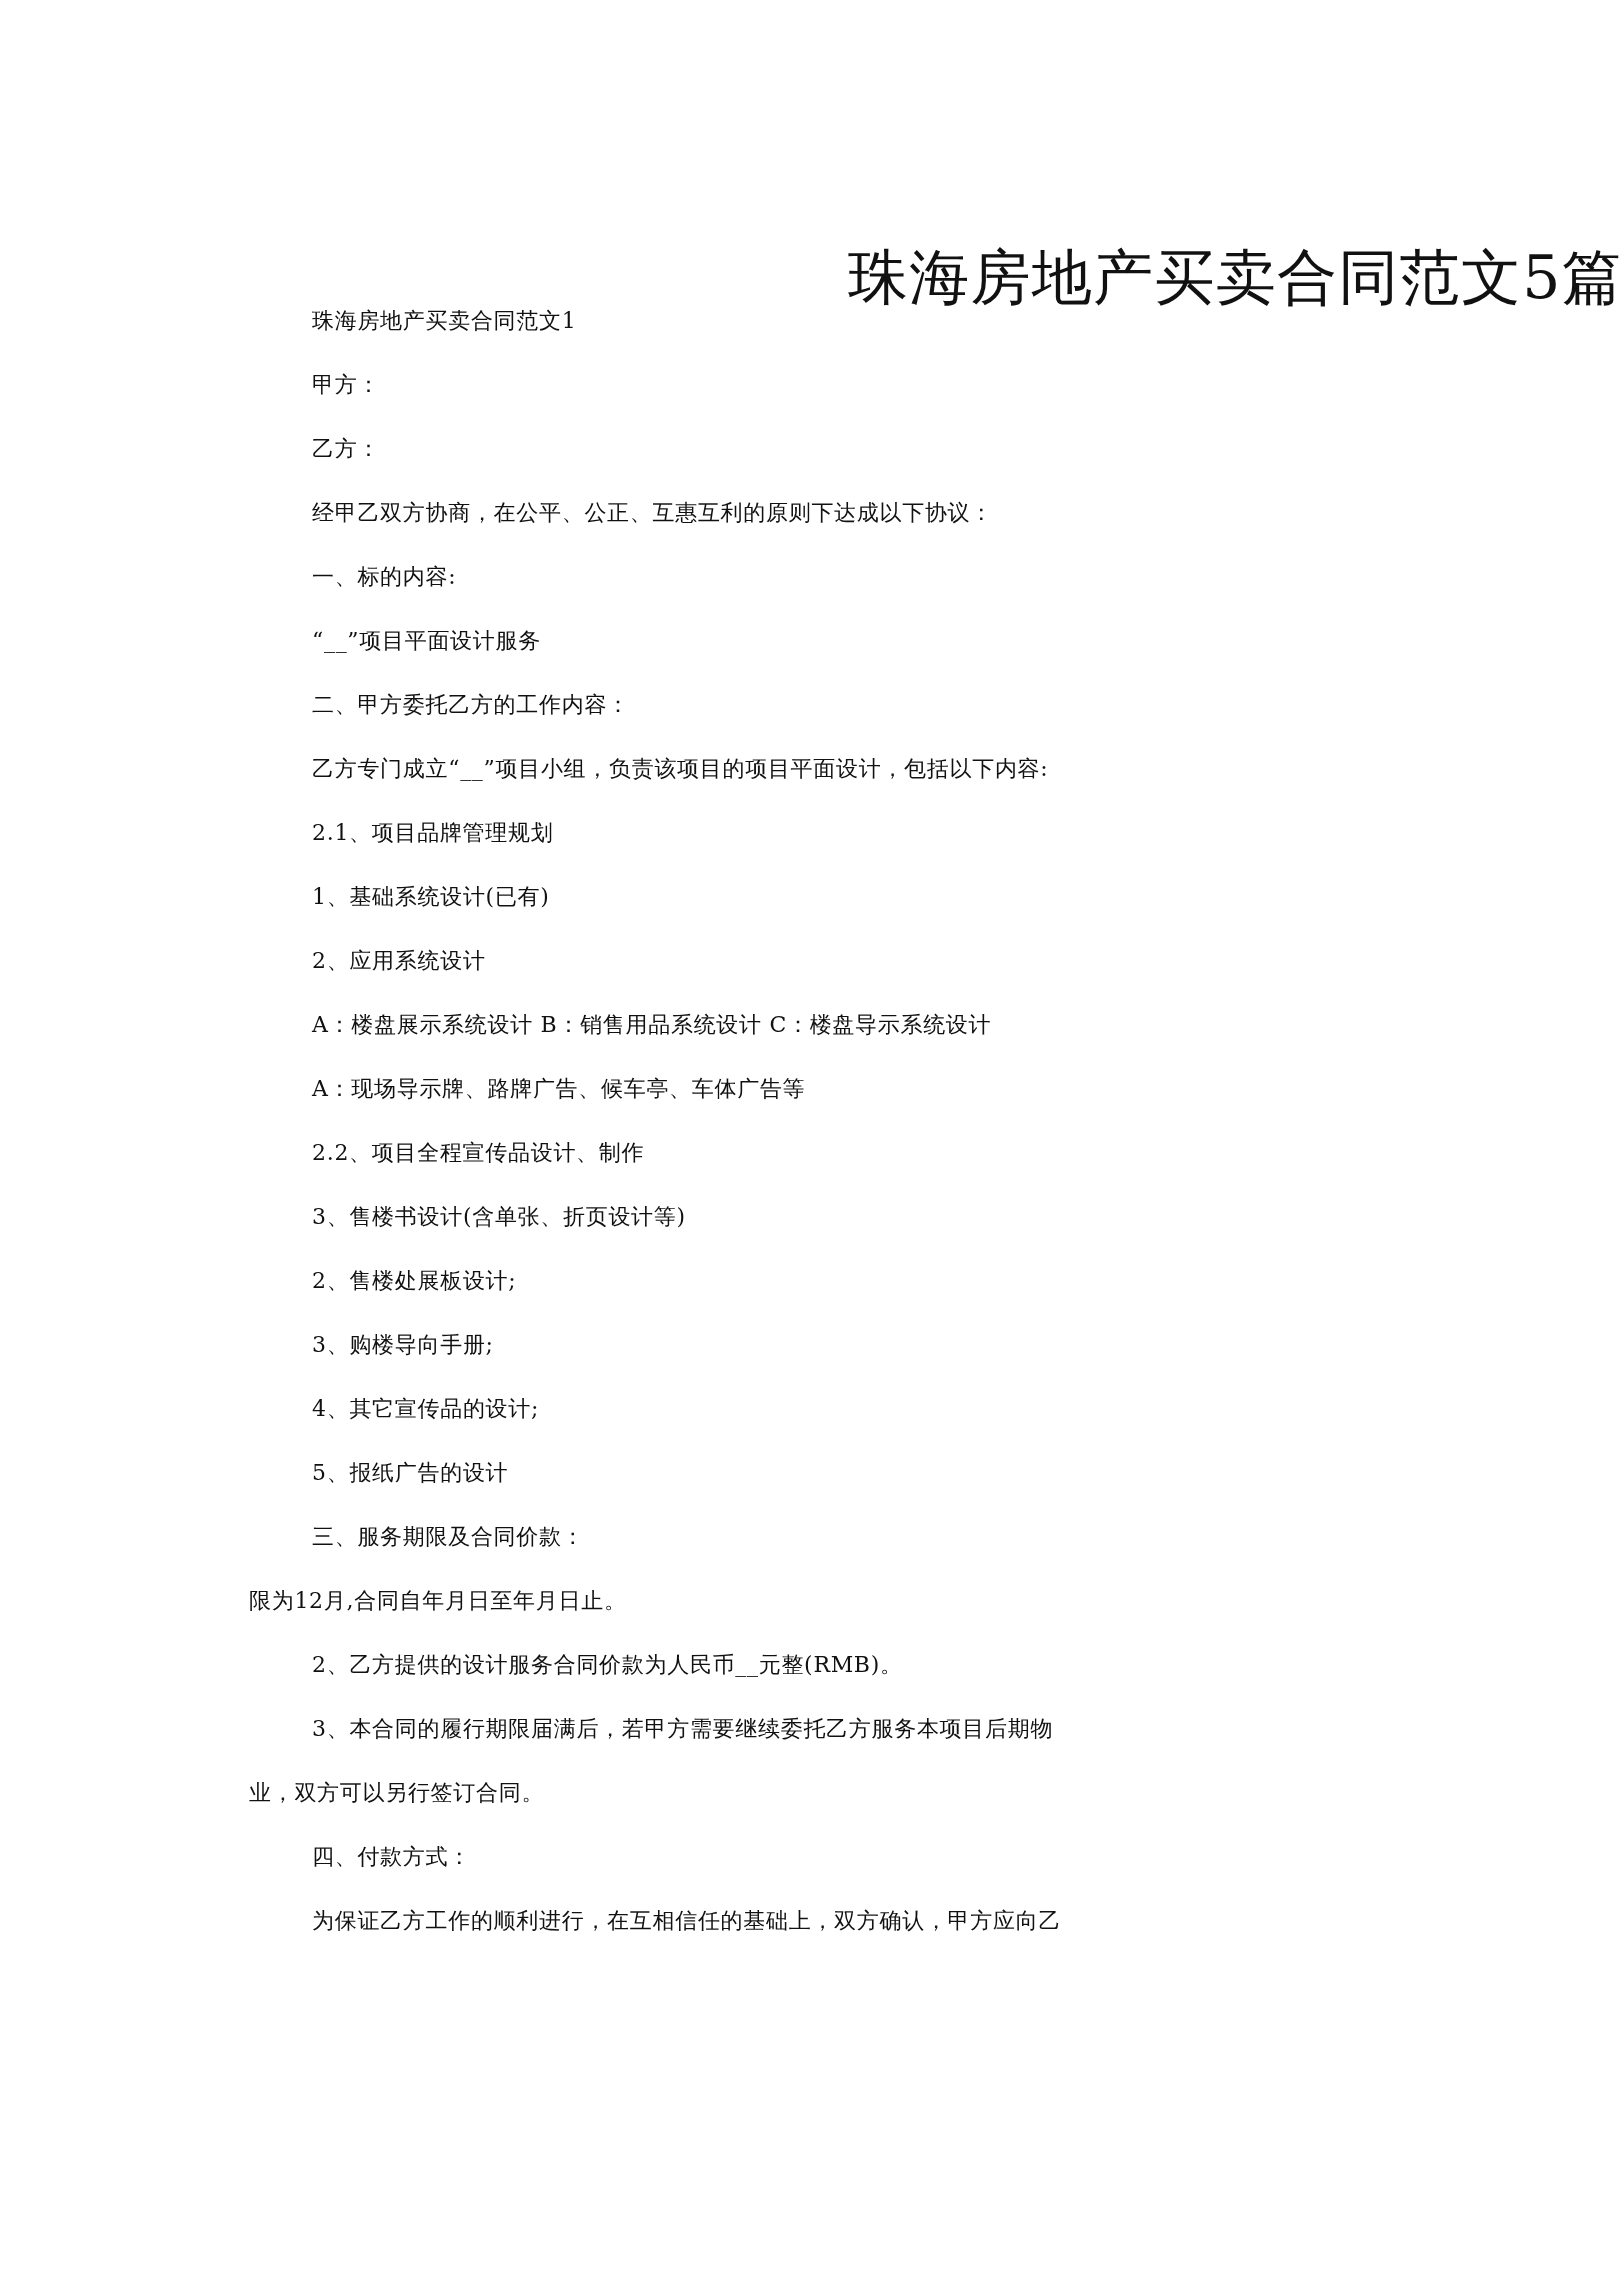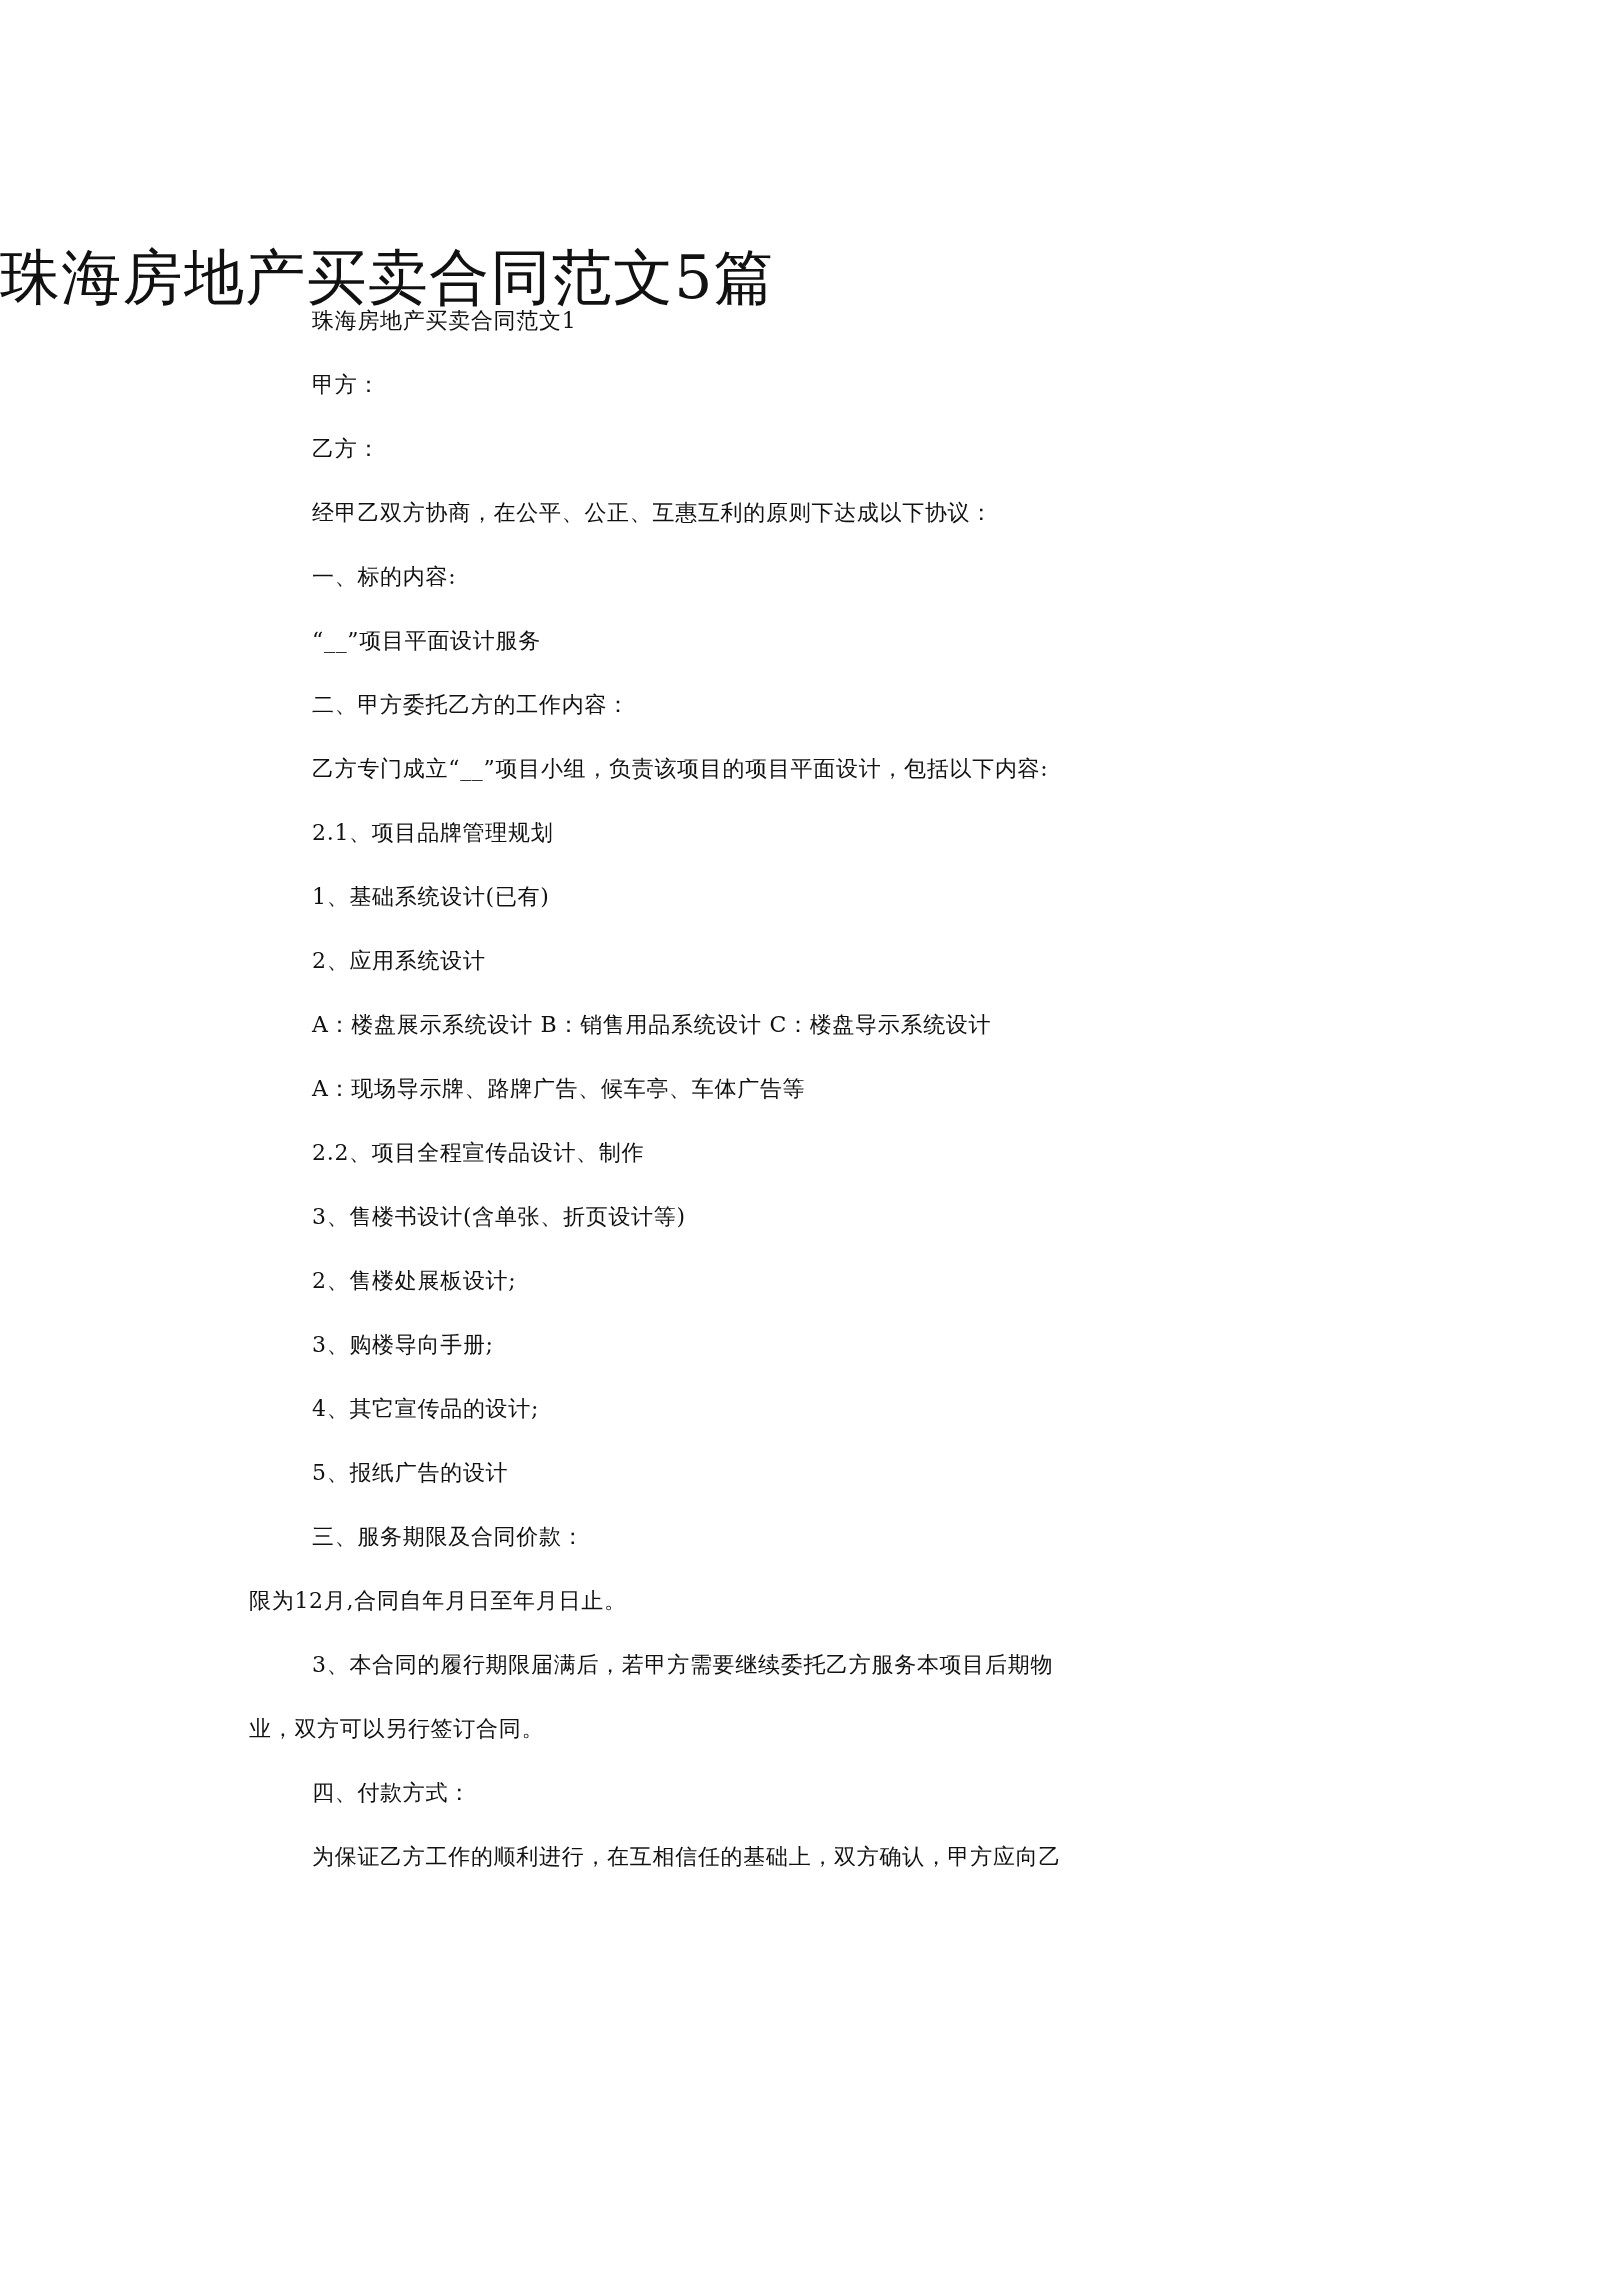--- a/index.html
+++ b/index.html
@@ -21,21 +21,21 @@
       top: 0;
       width: 1623px;
       height: 2295px;
       background: #ffffff;
     }
     .title {
       position: absolute;
       left: 0;
       width: 1623px;
       top: 195px;
-      text-align: left;
+      text-align: right;
       font-size: 60px;
       line-height: 85px;
       letter-spacing: 1.3px;
       font-weight: normal;
     }
     .body {
       position: absolute;
       left: 249px;
       top: 289px;
       width: 1132px;
@@ -75,19 +75,20 @@
     <div class="line indent">A：楼盘展示系统设计 B：销售用品系统设计 C：楼盘导示系统设计</div>
     <div class="line indent">A：现场导示牌、路牌广告、候车亭、车体广告等</div>
     <div class="line indent">2.2、项目全程宣传品设计、制作</div>
     <div class="line indent">3、售楼书设计(含单张、折页设计等)</div>
     <div class="line indent">2、售楼处展板设计;</div>
     <div class="line indent">3、购楼导向手册;</div>
     <div class="line indent">4、其它宣传品的设计;</div>
     <div class="line indent">5、报纸广告的设计</div>
     <div class="line indent">三、服务期限及合同价款：</div>
     <div class="line flush">限为12月,合同自年月日至年月日止。</div>
+    <div class="line indent">2、乙方提供的设计服务合同价款为人民币__元整(RMB)。</div>
     <div class="line indent">3、本合同的履行期限届满后，若甲方需要继续委托乙方服务本项目后期物</div>
     <div class="line flush">业，双方可以另行签订合同。</div>
     <div class="line indent">四、付款方式：</div>
     <div class="line indent">为保证乙方工作的顺利进行，在互相信任的基础上，双方确认，甲方应向乙</div>
   </div>
 </div>
 
 
 </body></html>

